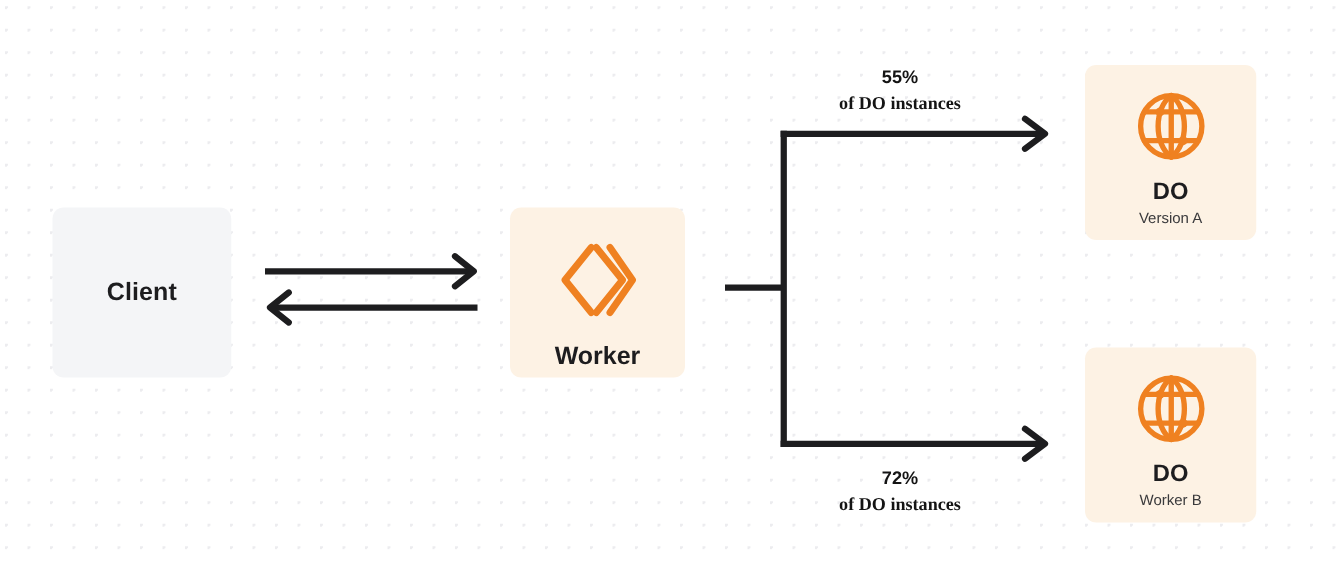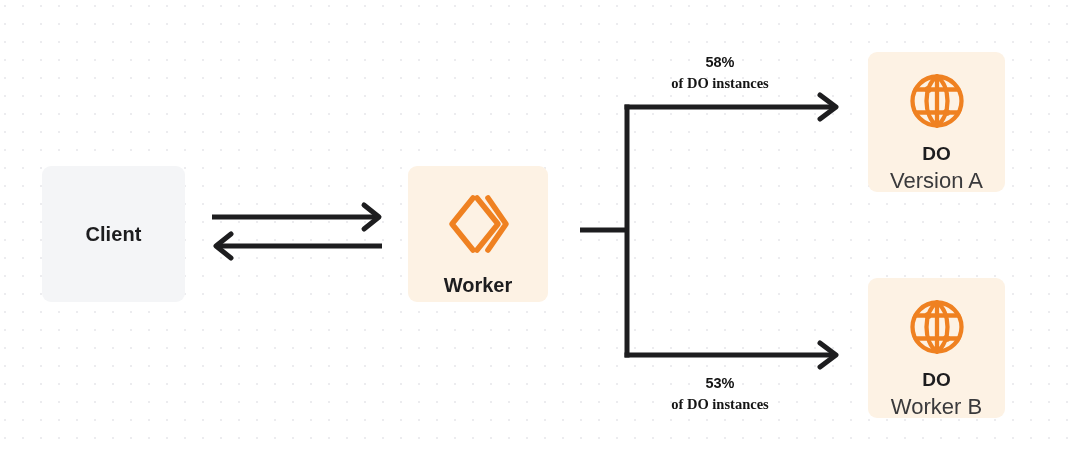--- a/index.html
+++ b/index.html
@@ -75,21 +75,21 @@
   .node-do-a { top: 52px; }
   .node-do-b { top: 278px; }
   .node-do .node-title {
     font-size: 19px;
     font-weight: bold;
     color: #1d1d1f;
     margin-top: 14px;
     line-height: 1.1;
   }
   .node-do .node-subtitle {
-    font-size: 22px;
+    font-size: 12px;
     font-weight: normal;
     color: #3a3a3c;
     margin-top: 3px;
     line-height: 1.15;
   }
 
   .logo-wrap {
     display: block;
     line-height: 0;
   }
@@ -203,22 +203,22 @@
         </g>
         <circle cx="20" cy="17.5" r="3.6" fill="#ef8121"></circle>
         <circle cx="38.5" cy="40.5" r="3.6" fill="#ef8121"></circle>
       </svg>
     </span>
     <div class="node-title">DO</div>
     <div class="node-subtitle">Worker B</div>
   </div>
 
   <div class="edge-label label-top">
-    <span class="pct">58%</span>
+    <span class="pct">55%</span>
     <span class="desc">of DO instances</span>
   </div>
 
   <div class="edge-label label-bottom">
-    <span class="pct">53%</span>
+    <span class="pct">72%</span>
     <span class="desc">of DO instances</span>
   </div>
 
 </div>
 
 </body></html>

